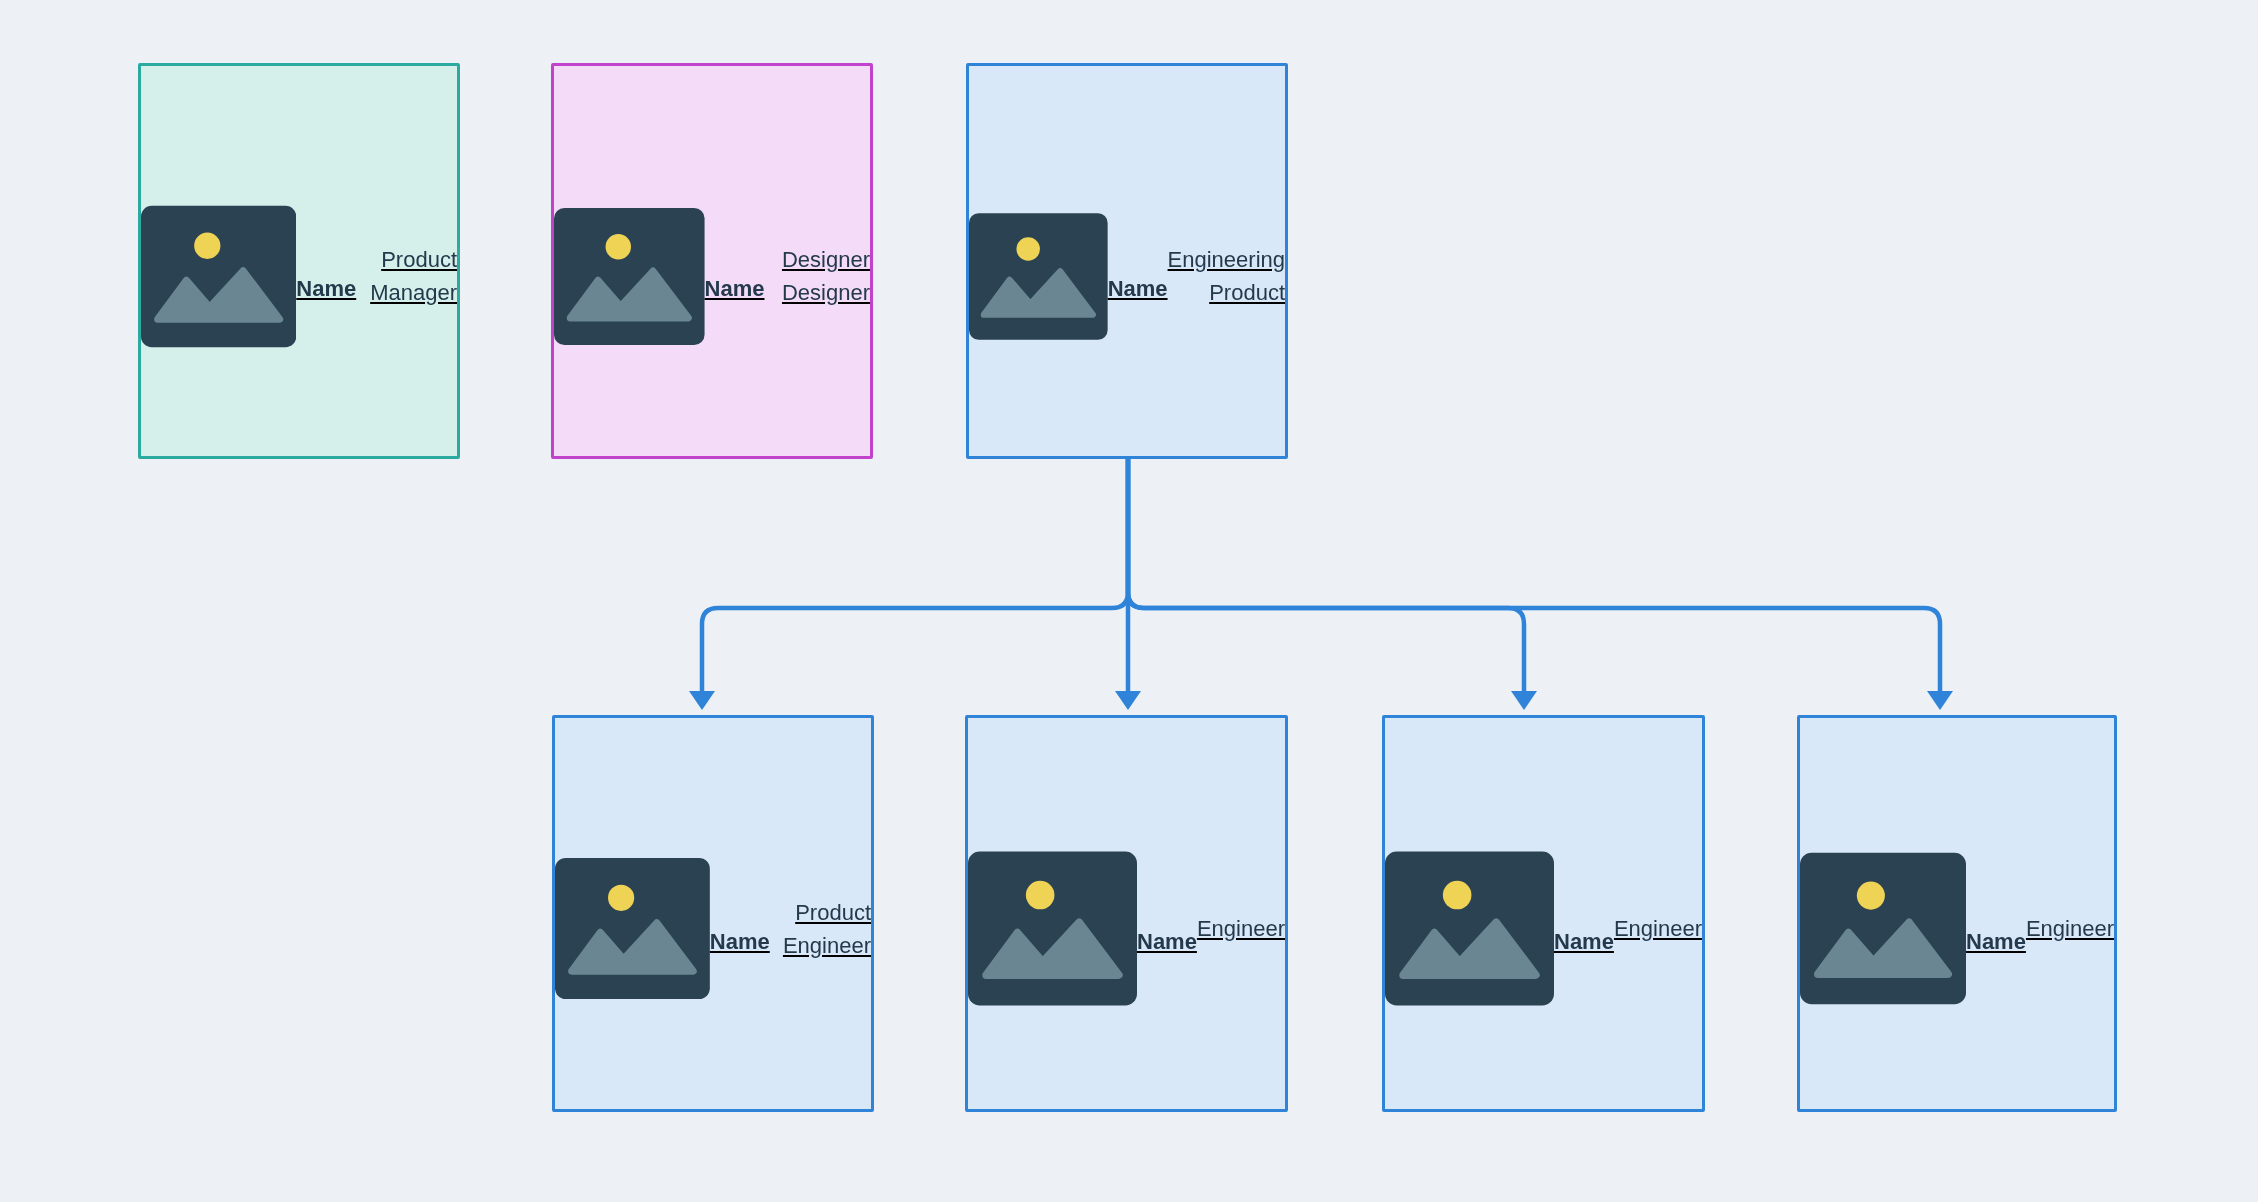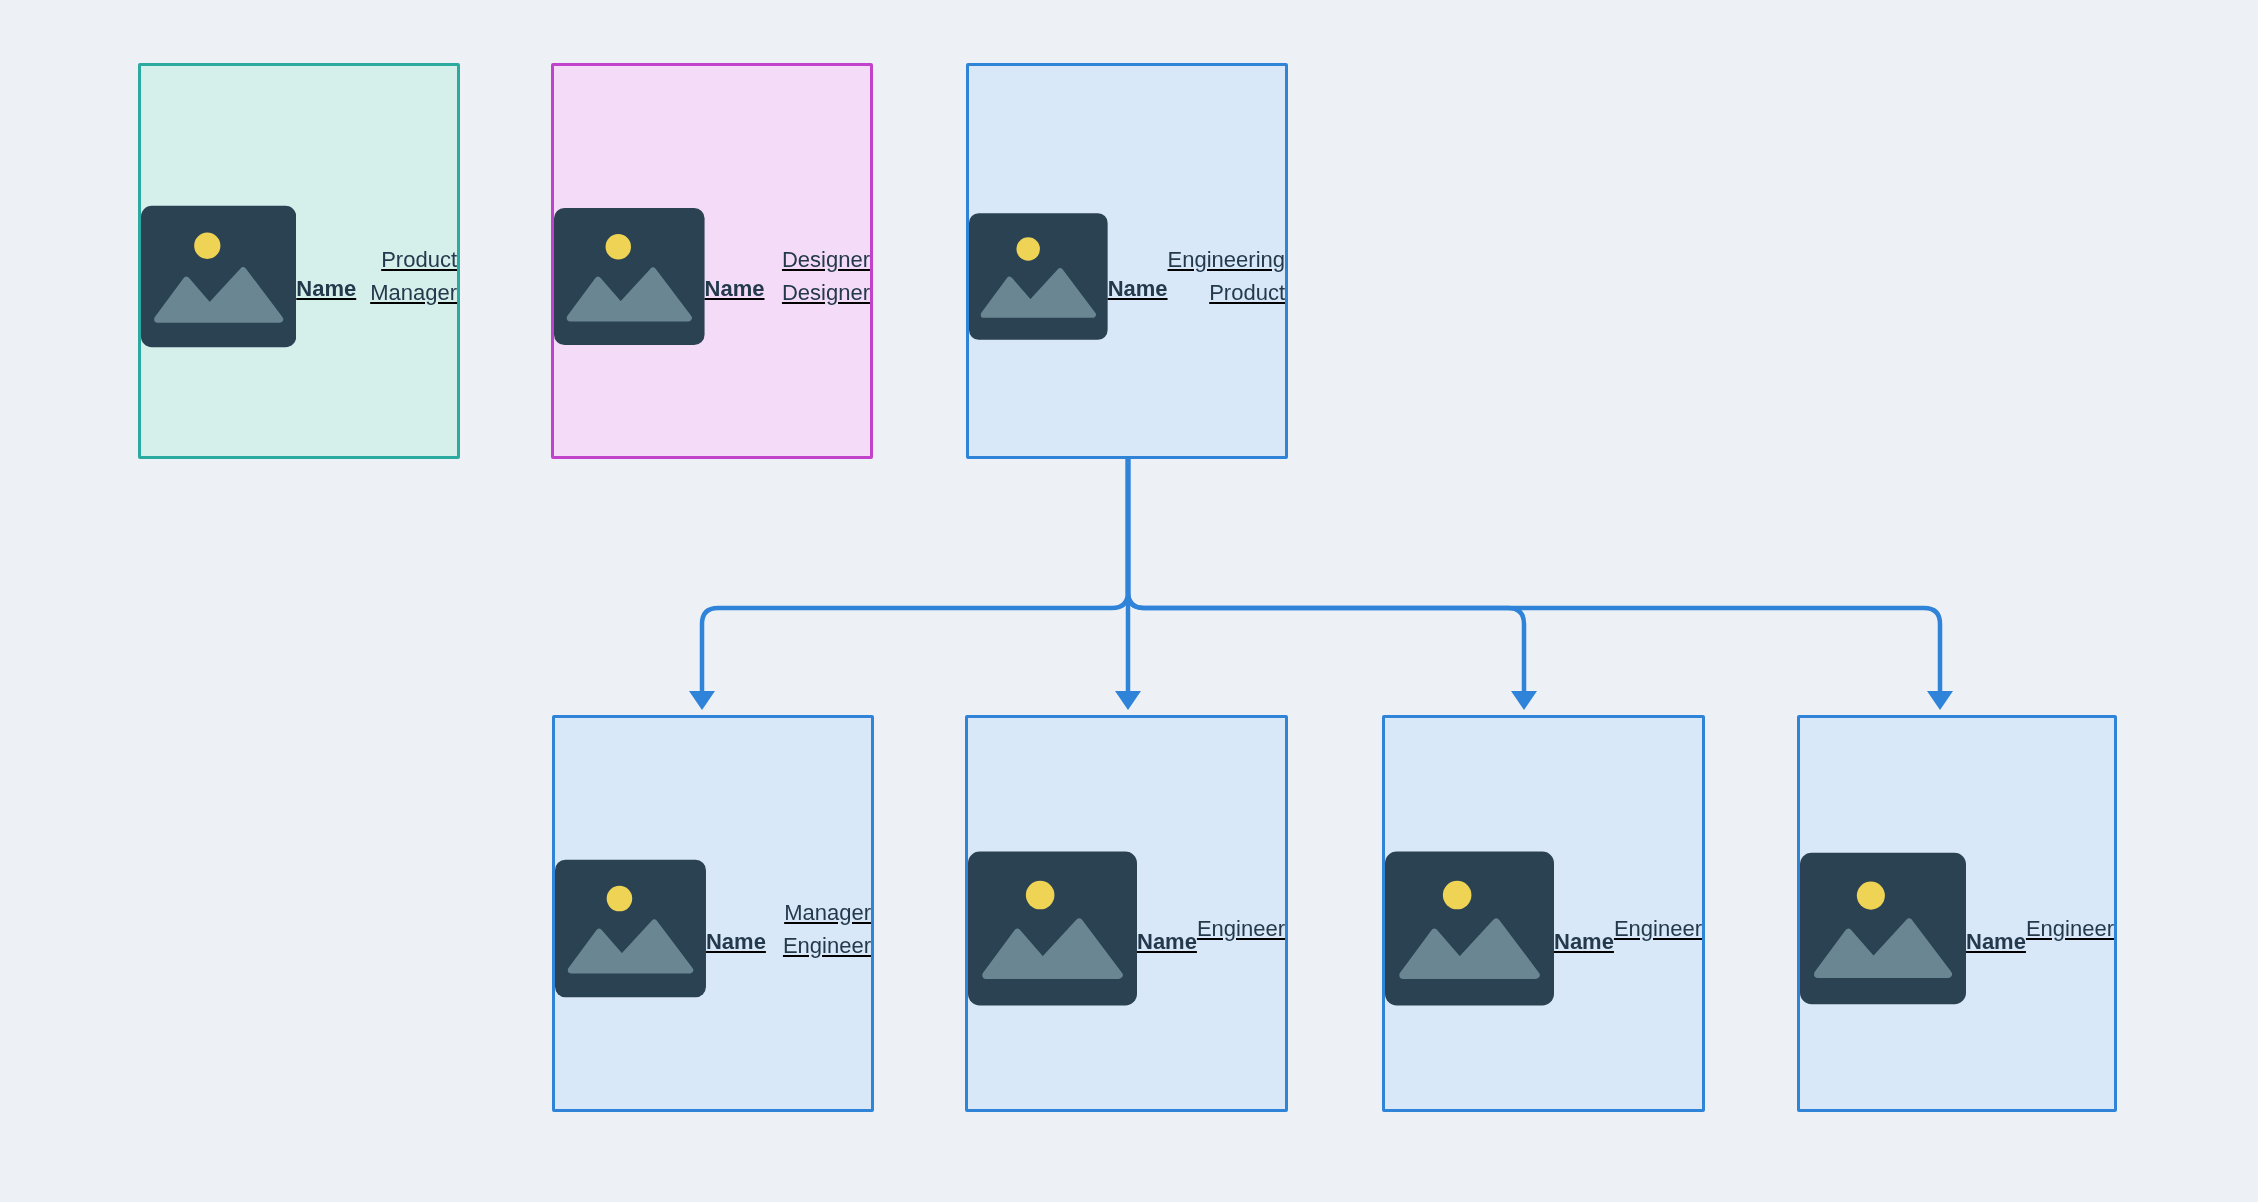--- a/index.html
+++ b/index.html
@@ -84,21 +84,21 @@
     <div class="role">Engineering Product</div>
   </article>
 
   <article class="card blue c4">
     <svg class="photo" viewBox="0 0 260 237">
       <rect x="0" y="0" width="260" height="237" rx="18" fill="var(--image-bg)"></rect>
       <circle cx="111" cy="67" r="22" fill="var(--sun)"></circle>
       <path d="M 28 190 L 76 125 L 115 170 L 171 109 L 232 190 Z" fill="var(--mountain)" stroke="var(--mountain)" stroke-width="12" stroke-linejoin="round"></path>
     </svg>
     <div class="name">Name</div>
-    <div class="role">Manager Engineer</div>
+    <div class="role">Product Engineer</div>
   </article>
 
   <article class="card blue c5">
     <svg class="photo" viewBox="0 0 260 237">
       <rect x="0" y="0" width="260" height="237" rx="18" fill="var(--image-bg)"></rect>
       <circle cx="111" cy="67" r="22" fill="var(--sun)"></circle>
       <path d="M 28 190 L 76 125 L 115 170 L 171 109 L 232 190 Z" fill="var(--mountain)" stroke="var(--mountain)" stroke-width="12" stroke-linejoin="round"></path>
     </svg>
     <div class="name">Name</div>
     <div class="role">Engineer</div>

